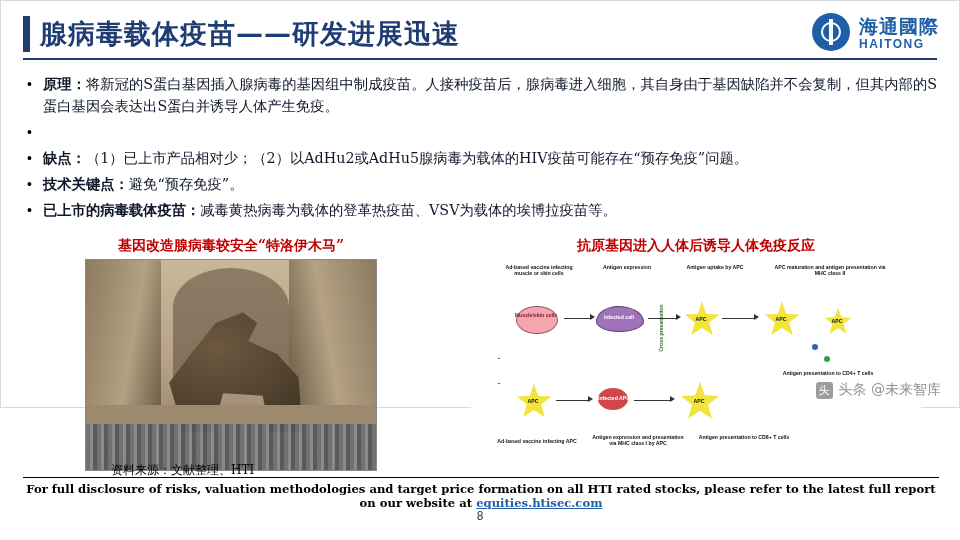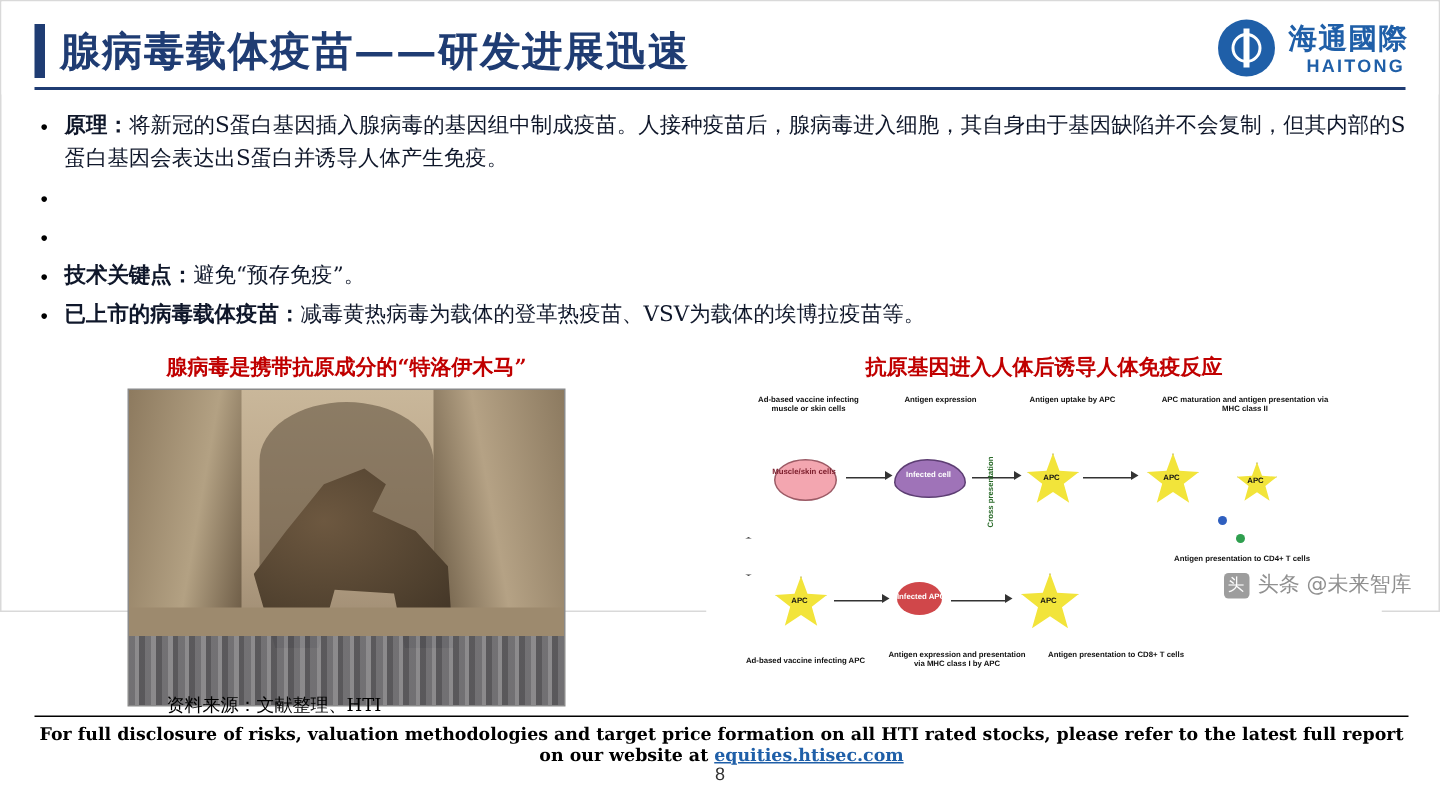--- a/index.html
+++ b/index.html
@@ -102,21 +102,20 @@
     color: #1f5fa8;
     letter-spacing: 1px;
     line-height: 1.05;
   }
   .brand-sub {
     font-family: "Liberation Sans", sans-serif;
     font-weight: bold;
     font-size: 12px;
     color: #1f5fa8;
     letter-spacing: 1.5px;
-    margin-left: 12px;
   }
   
   .bullets {
     position: absolute;
     left: 26px;
     top: 72px;
     width: 910px;
   }
   .bullet {
     display: flex;
@@ -359,40 +358,43 @@
         <b>原理：</b><span>将新冠的S蛋白基因插入腺病毒的基因组中制成疫苗。人接种疫苗后，腺病毒进入细胞，其自身由于基因缺陷并不会复制，但其内部的S蛋白基因会表达出S蛋白并诱导人体产生免疫。</span>
       </div>
     </div>
 
     <div class="bullet">
       <div class="bullet-dot">•</div>
     </div>
 
     <div class="bullet">
       <div class="bullet-dot">•</div>
+      <div class="bullet-text">
+        <b>缺点：</b><span>（1）已上市产品相对少；（2）以AdHu2或AdHu5腺病毒为载体的HIV疫苗可能存在“预存免疫”问题。</span>
+      </div>
     </div>
 
     <div class="bullet">
       <div class="bullet-dot">•</div>
       <div class="bullet-text">
         <b>技术关键点：</b><span>避免“预存免疫”。</span>
       </div>
     </div>
 
     <div class="bullet">
       <div class="bullet-dot">•</div>
       <div class="bullet-text">
         <b>已上市的病毒载体疫苗：</b><span>减毒黄热病毒为载体的登革热疫苗、VSV为载体的埃博拉疫苗等。</span>
       </div>
     </div>
 
   </div>
 
   <div class="panel-left">
-    <div class="panel-caption">腺病毒是携带抗原成分的“特洛伊木马”</div>
+    <div class="panel-caption">基因改造腺病毒较安全“特洛伊木马”</div>
     <div class="photo">
       <div class="wall-left"></div>
       <div class="wall-right"></div>
       <div class="arch"></div>
       <div class="horse"></div>
       <div class="ground"></div>
       <div class="crowd"></div>
     </div>
   </div>
 

